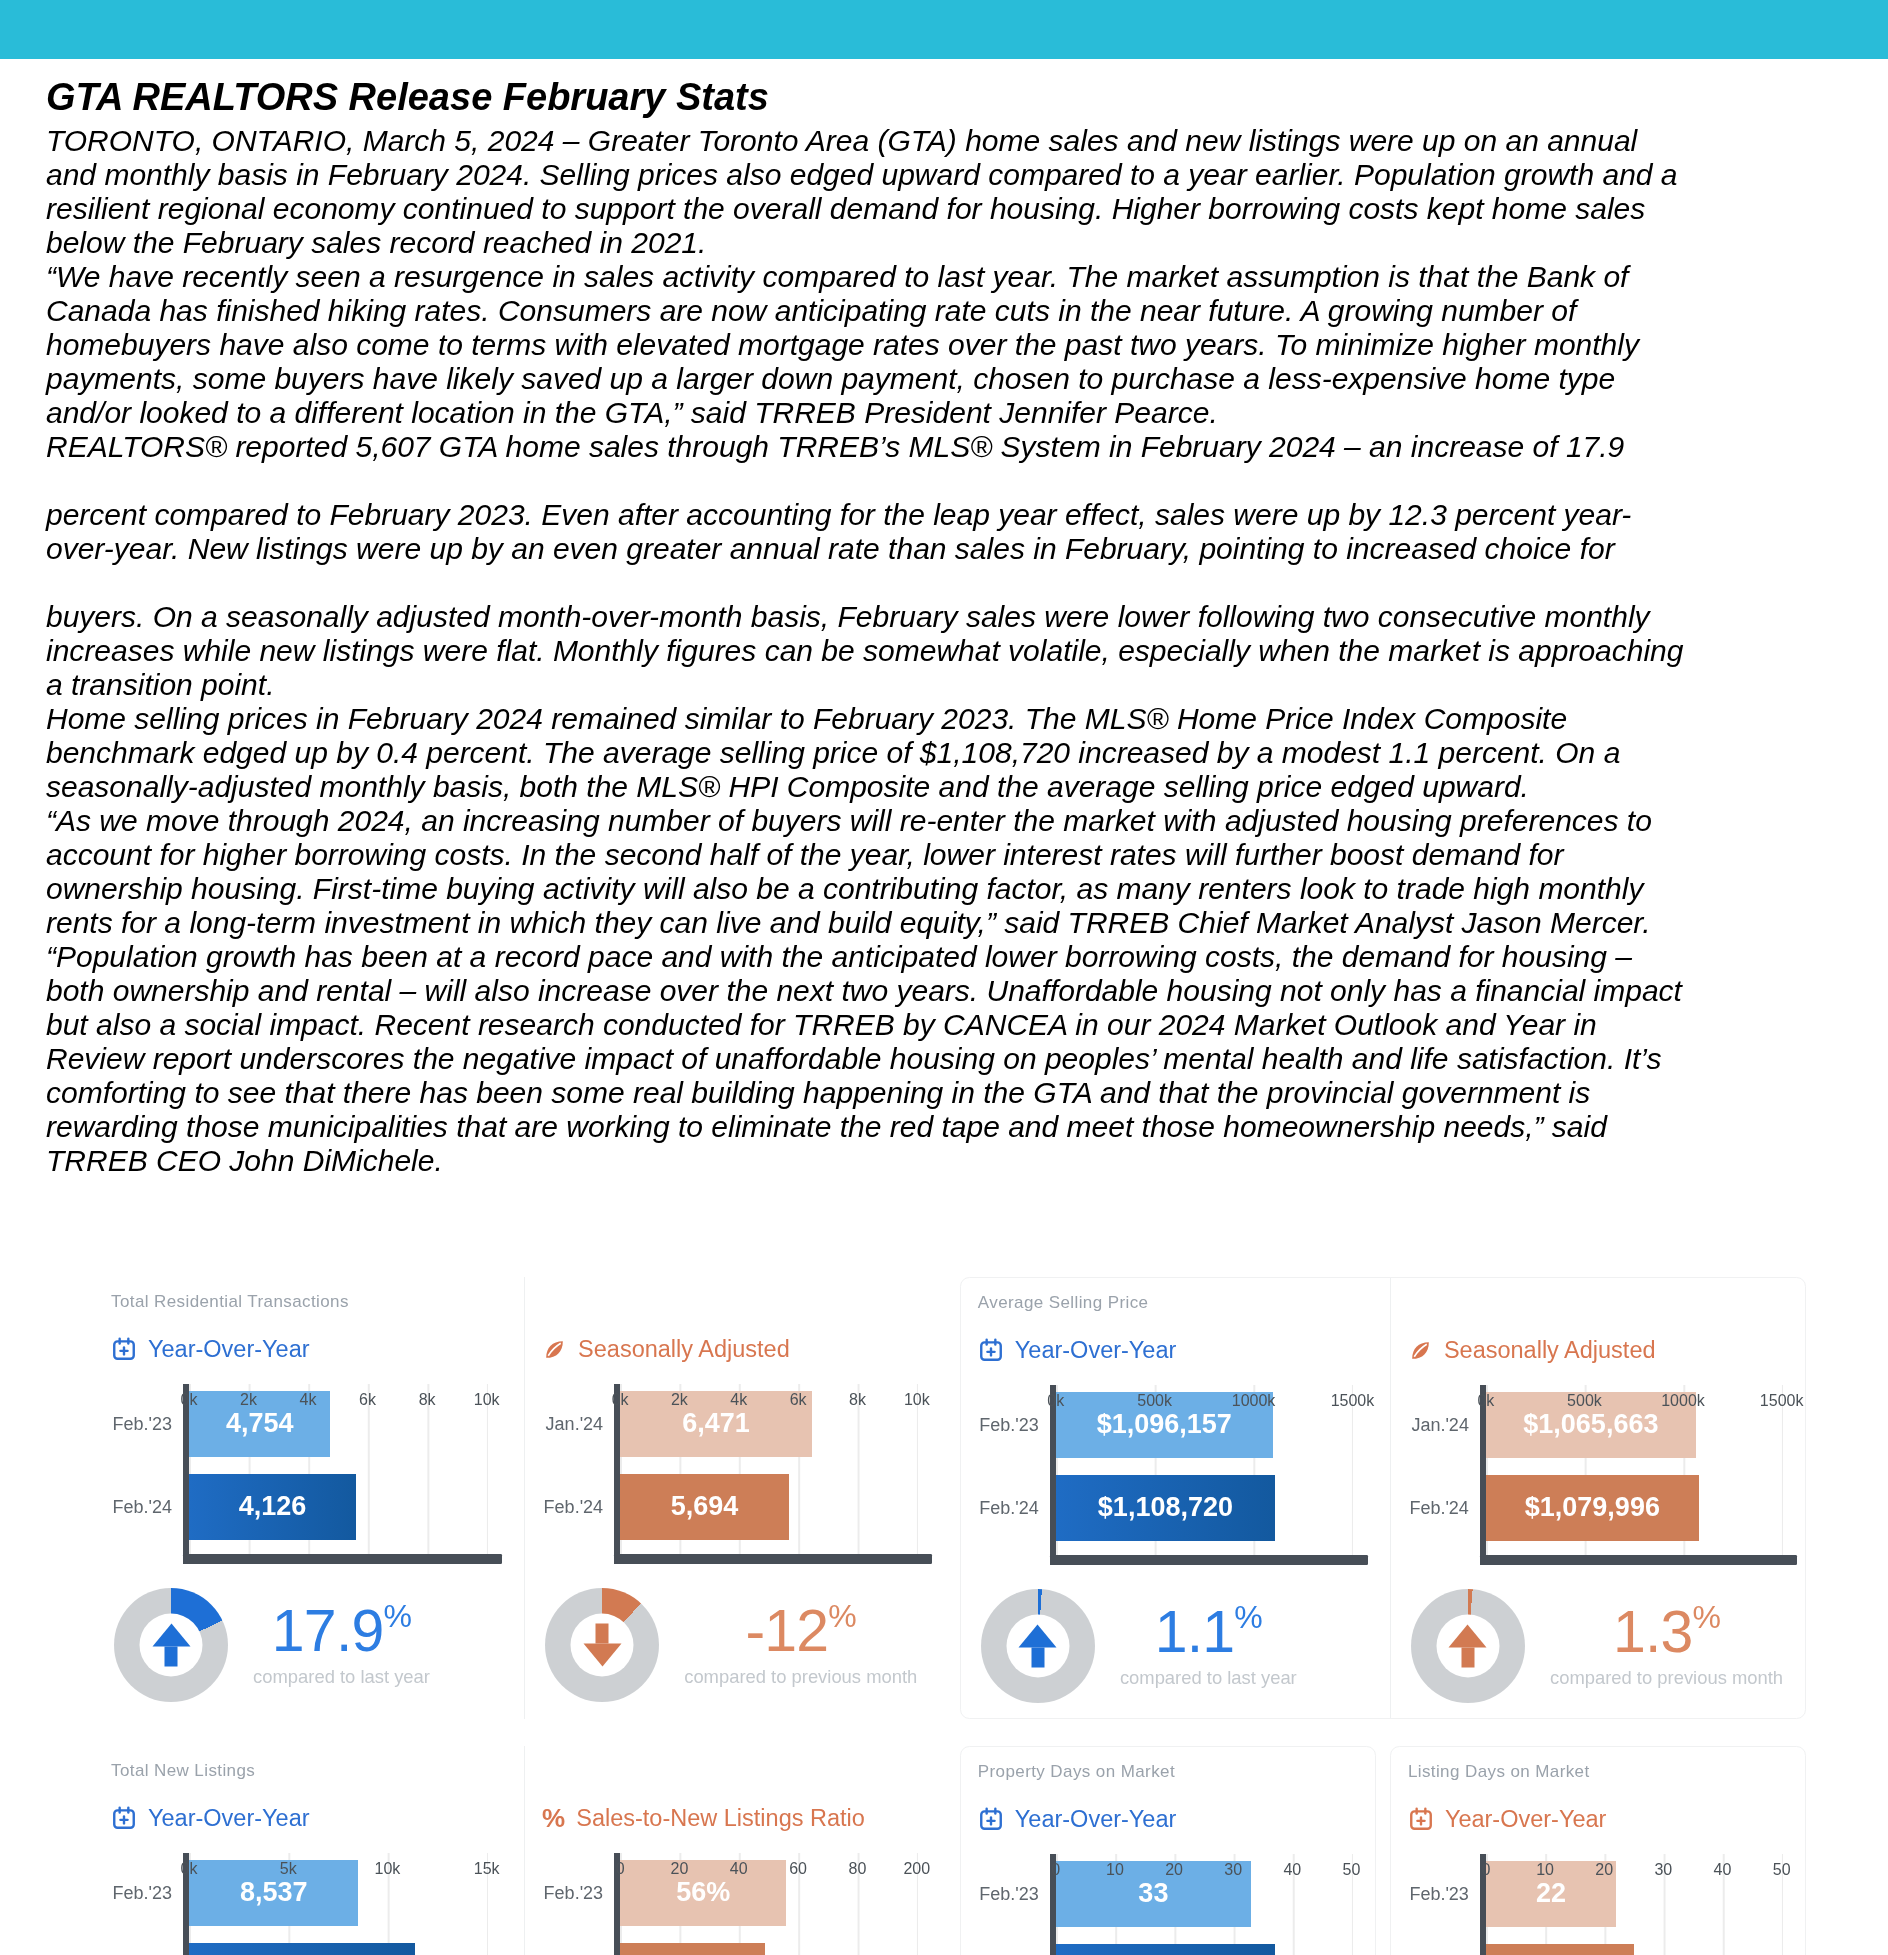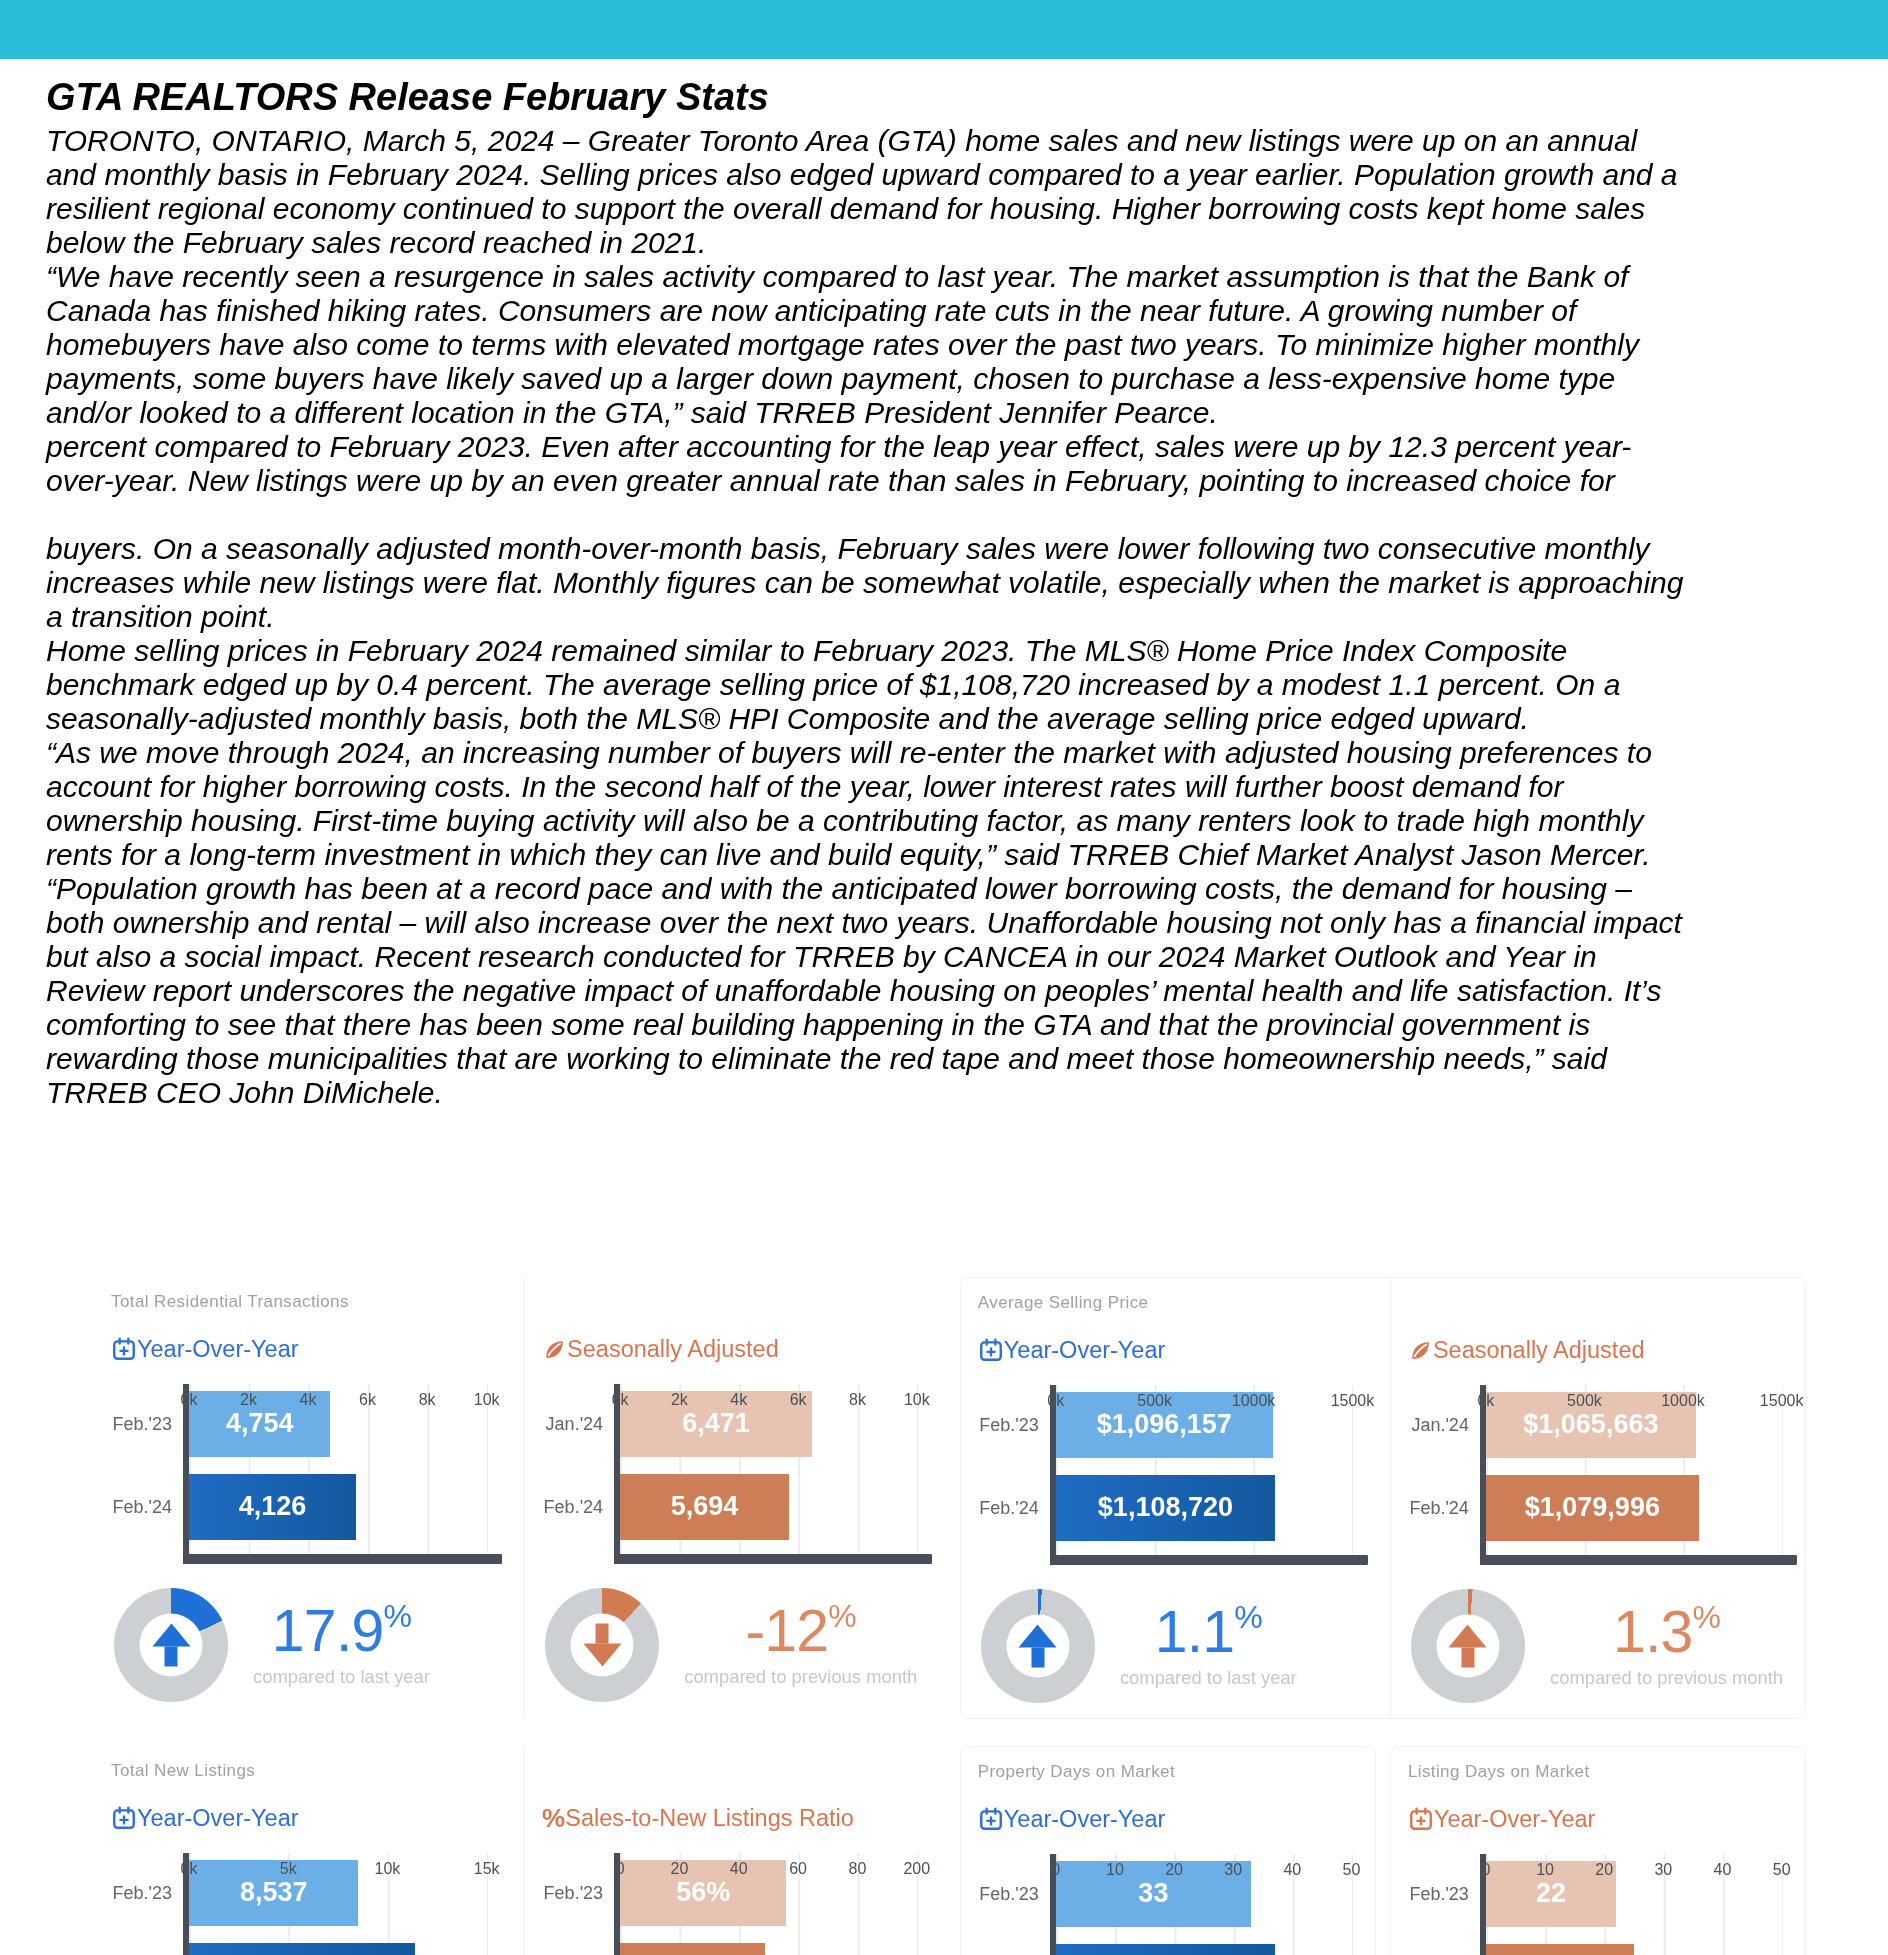--- a/index.html
+++ b/index.html
@@ -22,21 +22,21 @@
   .dash-row{display:grid;grid-template-columns:1fr 1fr;gap:19.6px;}
   .group{display:grid;grid-template-columns:1fr 1fr;gap:14px;}
   .cardwrap{border:1.2px solid #f0f1f2;border-radius:9.4px;}
   .card{border:1.2px solid #f0f1f2;border-radius:9.4px;}
   .group .panel{padding:5.5px 7.8px 7.8px 17px;}
   .group.left .panel:nth-child(2){border-left:1.2px solid #eef0f1;}
   .cardwrap .panel:nth-child(2){border-left:1.2px solid #eef0f1;}
 
   .p-title{min-height:39px;font-size:17px;font-weight:400;color:var(--c-title-gray,#9aa2ab);
     display:flex;align-items:center;margin:0;letter-spacing:0.4px;}
-  .subhead{height:55px;display:flex;align-items:center;gap:0;font-size:23.5px;font-weight:500;}
+  .subhead{height:55px;display:flex;align-items:center;gap:11px;font-size:23.5px;font-weight:500;}
   .subhead.t-blue{color:var(--c-blue,#2d6fd2);}
   .subhead.t-orange{color:var(--c-orange,#d8764f);}
   .subhead .icon{display:inline-flex;}
   .subhead .pct-ic{font-size:26px;font-weight:bold;}
 
   
   .chart{display:flex;margin-top:7px;}
   .cats{width:72px;position:relative;flex:none;}
   .cat{position:absolute;right:11px;font-size:18px;color:var(--c-cat-gray,#5f666d);white-space:nowrap;}
   .cat1{top:30.5px;} .cat2{top:113px;}
@@ -83,20 +83,21 @@
 </style>
 </head>
 <body>
 
 <div class="topbar"></div>
 
 <div class="article">
   <h1>GTA REALTORS Release February Stats</h1>
   <p>TORONTO, ONTARIO, March 5, 2024 – Greater Toronto Area (GTA) home sales and new listings were up on an annual and monthly basis in February 2024. Selling prices also edged upward compared to a year earlier. Population growth and a resilient regional economy continued to support the overall demand for housing. Higher borrowing costs kept home sales below the February sales record reached in 2021.</p>
   <p>“We have recently seen a resurgence in sales activity compared to last year. The market assumption is that the Bank of Canada has finished hiking rates. Consumers are now anticipating rate cuts in the near future. A growing number of homebuyers have also come to terms with elevated mortgage rates over the past two years. To minimize higher monthly payments, some buyers have likely saved up a larger down payment, chosen to purchase a less-expensive home type and/or looked to a different location in the GTA,” said TRREB President Jennifer Pearce.</p>
+  <p class="gap-after">REALTORS® reported 5,607 GTA home sales through TRREB’s MLS® System in February 2024 – an increase of 17.9</p>
   <p class="gap-after">percent compared to February 2023. Even after accounting for the leap year effect, sales were up by 12.3 percent year-over-year. New listings were up by an even greater annual rate than sales in February, pointing to increased choice for</p>
   <p>buyers. On a seasonally adjusted month-over-month basis, February sales were lower following two consecutive monthly increases while new listings were flat. Monthly figures can be somewhat volatile, especially when the market is approaching a transition point.</p>
   <p>Home selling prices in February 2024 remained similar to February 2023. The MLS® Home Price Index Composite benchmark edged up by 0.4 percent. The average selling price of $1,108,720 increased by a modest 1.1 percent. On a seasonally-adjusted monthly basis, both the MLS® HPI Composite and the average selling price edged upward.</p>
   <p>“As we move through 2024, an increasing number of buyers will re-enter the market with adjusted housing preferences to account for higher borrowing costs. In the second half of the year, lower interest rates will further boost demand for ownership housing. First-time buying activity will also be a contributing factor, as many renters look to trade high monthly rents for a long-term investment in which they can live and build equity,” said TRREB Chief Market Analyst Jason Mercer.</p>
   <p>“Population growth has been at a record pace and with the anticipated lower borrowing costs, the demand for housing – both ownership and rental – will also increase over the next two years. Unaffordable housing not only has a financial impact but also a social impact. Recent research conducted for TRREB by CANCEA in our 2024 Market Outlook and Year in Review report underscores the negative impact of unaffordable housing on peoples’ mental health and life satisfaction. It’s comforting to see that there has been some real building happening in the GTA and that the provincial government is rewarding those municipalities that are working to eliminate the red tape and meet those homeownership needs,” said TRREB CEO John DiMichele.</p>
 </div>
 
 <div class="dash">
 
   <div class="dash-row">

